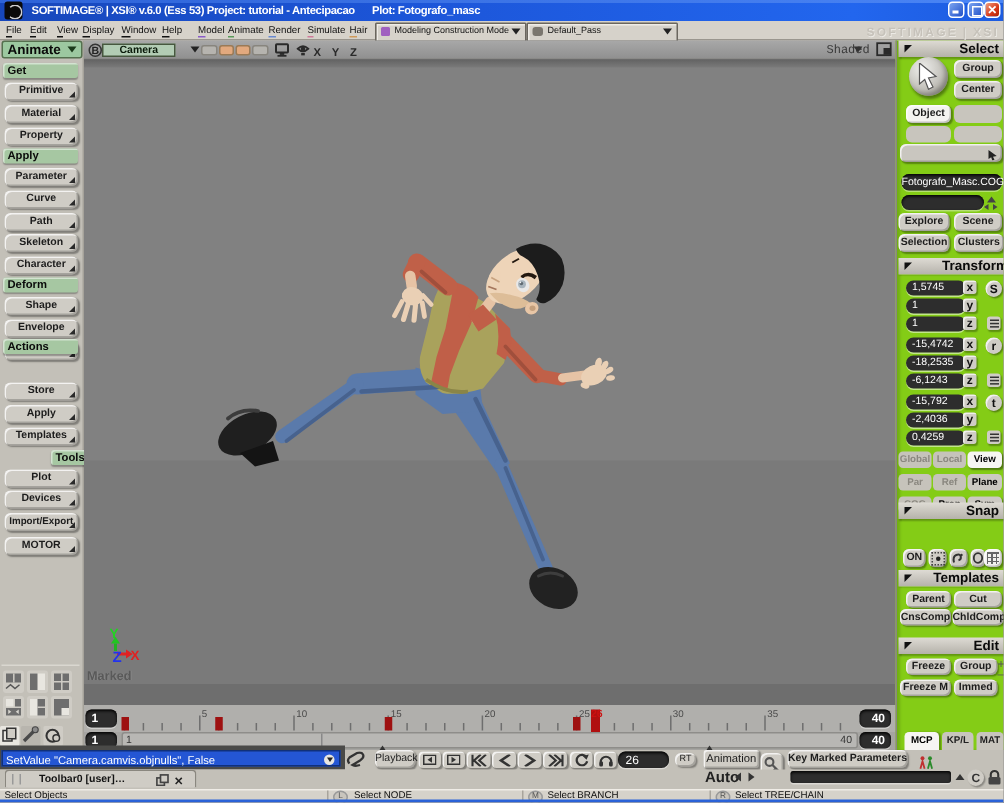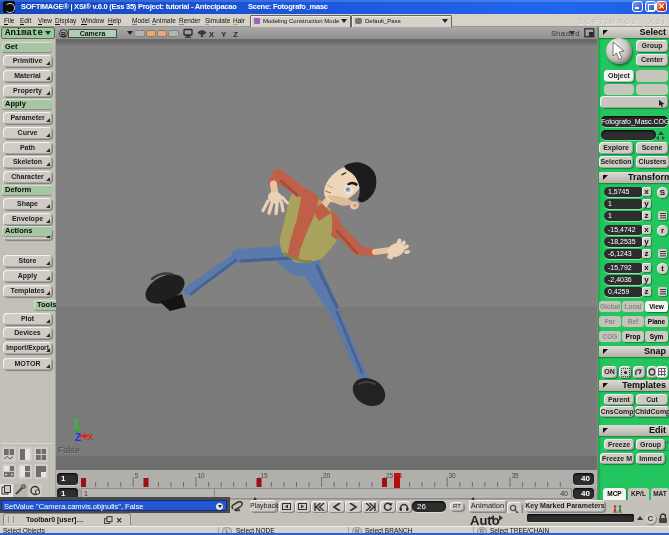--- a/index.html
+++ b/index.html
@@ -21,32 +21,32 @@
 
 #menubar{left:0;top:14px;width:669px;height:13px;background:#d6d2ca;border-bottom:1px solid #9a968e;box-sizing:border-box;}
 .mi{position:absolute;top:3px;font-size:6.5px;color:#111;}
 .mcombo{position:absolute;top:1px;height:11px;background:#d6d2ca;border:1px solid #6a665e;border-radius:1px;font-size:6px;color:#111;box-shadow:inset 1px 1px 0 #efece6;white-space:nowrap;overflow:hidden;}
 .mcombo .ar{position:absolute;right:3px;top:3px;width:0;height:0;border-left:3.5px solid transparent;border-right:3.5px solid transparent;border-top:4px solid #222;}
 
 #lpanel{left:0;top:27px;width:56px;height:473px;background:#c3c0b8;border-right:1px solid #a5a29a;box-sizing:border-box;}
 .lbtn{position:absolute;left:3px;width:49px;background:#cfccc5;border-radius:4px;font-size:7px;font-weight:bold;color:#1c1c1c;text-align:center;box-shadow:inset 1px 1px 0 rgba(255,255,255,.75),inset -1px -1px 0 rgba(0,0,0,.2),1px 1px 1px rgba(0,0,0,.35);}
 .lbtn:after{content:"";position:absolute;right:2px;bottom:2px;width:0;height:0;border-left:4px solid transparent;border-bottom:4px solid #2a2a2a;}
 .ghdr{position:absolute;left:2px;width:50px;height:10px;background:#a6c7a2;border-radius:2px;font-size:7.5px;font-weight:bold;color:#0a0a0a;padding-left:3px;box-sizing:border-box;box-shadow:inset 1px 1px 0 rgba(255,255,255,.5),0 1px 1px rgba(0,0,0,.3);line-height:10px;}
-#animhdr{position:absolute;left:1px;top:0px;width:54px;height:12px;background:#9cc8a0;border:1px solid #55704f;border-radius:2px;box-sizing:border-box;font-size:9px;font-weight:bold;color:#0a0a0a;padding-left:3px;line-height:10px;font-family:Liberation Mono, monospace;}
+#animhdr{position:absolute;left:1px;top:0px;width:54px;height:12px;background:#9cc8a0;border:1px solid #55704f;border-radius:2px;box-sizing:border-box;font-size:9px;font-weight:bold;color:#0a0a0a;padding-left:3px;line-height:10px;}
 #animhdr .ar{position:absolute;right:3px;top:3px;width:0;height:0;border-left:3.5px solid transparent;border-right:3.5px solid transparent;border-top:4px solid #1a3a1a;}
 
 #vptoolbar{left:56px;top:27px;width:541px;height:13px;background:linear-gradient(#a8a8a8,#909090);border-bottom:1px solid #6a6a6a;box-sizing:border-box;}
 #viewport{left:56px;top:40px;width:541px;height:416px;background:#818181;}
 #resultband{left:56px;top:456px;width:541px;height:14px;background:#6e6e6e;}
 
 #ruler{left:56px;top:470px;width:541px;height:18px;background:#b0afac;}
 #range{left:56px;top:488px;width:541px;height:12px;background:#a5a4a1;}
 .darkbox{position:absolute;background:#2d2d2d;border-radius:4px;color:#fff;font-size:8px;font-weight:bold;box-shadow:inset 0 1px 2px #000,0 1px 0 rgba(255,255,255,.4);}
 
-#rpanel{left:597px;top:27px;width:72px;height:473px;background:#22c55e;border-left:1px solid #8a877f;box-sizing:border-box;box-shadow:inset 2px 0 2px rgba(0,0,0,.15);}
+#rpanel{left:597px;top:27px;width:72px;height:473px;background:#84cc16;border-left:1px solid #8a877f;box-sizing:border-box;box-shadow:inset 2px 0 2px rgba(0,0,0,.15);}
 .phdr{position:absolute;left:1px;width:71px;height:11px;background:linear-gradient(#dedbd4,#b5b2aa);font-size:9px;font-weight:bold;color:#0a0a0a;text-align:right;padding-right:4px;box-sizing:border-box;line-height:11px;box-shadow:0 1px 1px rgba(0,0,0,.3);}
 .phdr:before{content:"";position:absolute;left:4px;top:3px;width:0;height:0;border-top:5px solid #111;border-right:5px solid transparent;}
 .rbtn{position:absolute;background:#cfccc5;border-radius:4px;font-size:7px;font-weight:bold;color:#1c1c1c;text-align:center;box-shadow:inset 1px 1px 0 rgba(255,255,255,.75),inset -1px -1px 0 rgba(0,0,0,.2),1px 1px 1px rgba(0,0,0,.35);}
 .rfield{position:absolute;left:6px;width:36px;height:10px;background:#2d2d2d;border-radius:5px;color:#fff;font-size:7px;line-height:10px;padding-left:4px;box-shadow:0 1px 0 rgba(255,255,255,.5);}
 .xyz{position:absolute;left:44px;width:9px;height:9px;background:#cfccc5;border-radius:2px;font-size:8px;font-weight:bold;color:#111;text-align:center;line-height:9px;box-shadow:inset 1px 1px 0 rgba(255,255,255,.7),1px 1px 1px rgba(0,0,0,.3);}
 .srt{position:absolute;left:59px;width:11px;height:11px;background:#cfccc5;border-radius:50%;font-size:8px;font-weight:bold;color:#111;text-align:center;line-height:11px;box-shadow:inset 1px 1px 0 rgba(255,255,255,.7),1px 1px 1px rgba(0,0,0,.35);}
 .stack{position:absolute;left:60px;width:9px;height:9px;background:#cfccc5;border-radius:2px;box-shadow:1px 1px 1px rgba(0,0,0,.3);}
 .stack:before{content:"";position:absolute;left:1.5px;top:2px;width:6px;height:1.2px;background:#333;box-shadow:0 2.2px 0 #333,0 4.4px 0 #333;}
 .seg{position:absolute;font-size:6.5px;font-weight:bold;text-align:center;border-radius:3px;}
 
@@ -54,22 +54,22 @@
 #tabrow{left:0;top:513px;width:669px;height:13px;background:#c3c0b8;}
 #statusrow{left:0;top:526px;width:669px;height:9px;background:#d6d2ca;border-top:1px solid #efece6;box-sizing:border-box;}
 #bluebottom{left:0;top:533px;width:669px;height:2px;background:#2a62d8;}
 .tpb{position:absolute;top:1px;width:15px;height:11px;background:#cfccc5;border-radius:3px;box-shadow:inset 1px 1px 0 rgba(255,255,255,.75),1px 1px 1px rgba(0,0,0,.35);text-align:center;font-size:7px;color:#222;line-height:11px;font-weight:bold;}
 </style></head>
 <body>
 <div id="app">
 
 <div id="title" class="abs">
   <div id="tlogo"></div>
-  <div id="titletxt">SOFTIMAGE® | XSI® v.6.0 (Ess 35) Project: tutorial - Antecipacao</div>
-  <div id="titletxt2">Scene: Fotografo_masc</div>
+  <div id="titletxt">SOFTIMAGE® | XSI® v.6.0 (Ess 53) Project: tutorial - Antecipacao</div>
+  <div id="titletxt2">Plot: Fotografo_masc</div>
   <div id="bmin" class="wbtn"></div>
   <div id="bmax" class="wbtn"></div>
   <div id="bclose" class="wbtn">✕</div>
 </div>
 
 <div id="menubar" class="abs">
   <div class="mi" style="left:4px;"><span style="border-bottom:1px solid #111;">F</span>ile</div>
   <div class="mi" style="left:20px;"><span style="border-bottom:1px solid #111;">E</span>dit</div>
   <div class="mi" style="left:38px;"><span style="border-bottom:1px solid #111;">V</span>iew</div>
   <div class="mi" style="left:55px;"><span style="border-bottom:1px solid #111;">D</span>isplay</div>
@@ -260,21 +260,21 @@
   <g font-family="Liberation Sans" font-weight="bold">
     <text x="73" y="425" font-size="9" fill="#21d421">Y</text>
     <line x1="77" y1="434" x2="77" y2="429" stroke="#21b421" stroke-width="2"></line>
     <path d="M74 429 L80 429 L77 424.5 Z" fill="#21c421"></path>
     <line x1="78" y1="436" x2="84" y2="436" stroke="#e02222" stroke-width="2"></line>
     <path d="M84 433 L84 439 L88.5 436 Z" fill="#e02222"></path>
     <text x="87" y="440" font-size="9" fill="#e02222">X</text>
     <text x="75" y="441" font-size="10" fill="#2233ee">Z</text>
   </g>
 </svg>
-<div style="position:absolute;left:2px;top:405px;font-size:8.5px;color:#595959;font-weight:bold;text-shadow:0.5px 0.5px 0 #8d8d8d;">False</div>
+<div style="position:absolute;left:2px;top:405px;font-size:8.5px;color:#595959;font-weight:bold;text-shadow:0.5px 0.5px 0 #8d8d8d;">Marked</div>
 </div>
 <div id="resultband" class="abs"></div>
 
 <div id="ruler" class="abs">
   <div class="darkbox" style="left:1px;top:3px;width:21px;height:12px;line-height:12px;padding-left:4px;box-sizing:border-box;">1</div>
   <svg width="541" height="18" viewBox="0 0 541 18" style="position:absolute;left:0;top:0;">
     <g stroke="#6e6e6e" stroke-width="1">
       <line x1="27" y1="12" x2="27" y2="17"></line>
           <line x1="39.6" y1="12" x2="39.6" y2="17"></line>
           <line x1="52.1" y1="12" x2="52.1" y2="17"></line>
@@ -397,21 +397,21 @@
       <div class="stack" style="top:260px;"></div>
   <div class="seg" style="left:1px;top:274px;width:22px;height:11px;line-height:11px;color:#8a877f;background:#c6c3bb;">Global</div>
   <div class="seg" style="left:24px;top:274px;width:22px;height:11px;line-height:11px;color:#8a877f;background:#c6c3bb;">Local</div>
   <div class="seg" style="left:47px;top:274px;width:23px;height:11px;line-height:11px;color:#000;background:#f6f5f2;box-shadow:1px 1px 1px rgba(0,0,0,.4);">View</div>
   <div class="seg" style="left:1px;top:289px;width:22px;height:11px;line-height:11px;color:#8a877f;background:#c6c3bb;">Par</div>
   <div class="seg" style="left:24px;top:289px;width:22px;height:11px;line-height:11px;color:#8a877f;background:#c6c3bb;">Ref</div>
   <div class="seg" style="left:47px;top:289px;width:23px;height:11px;line-height:11px;color:#000;background:#ccc9c2;">Plane</div>
   <div class="seg" style="left:1px;top:304px;width:22px;height:11px;line-height:11px;color:#8a877f;background:#c6c3bb;">COG</div>
   <div class="seg" style="left:24px;top:304px;width:22px;height:11px;line-height:11px;color:#000;background:#ccc9c2;box-shadow:1px 1px 1px rgba(0,0,0,.3);">Prop</div>
   <div class="seg" style="left:47px;top:304px;width:23px;height:11px;line-height:11px;color:#000;background:#ccc9c2;box-shadow:1px 1px 1px rgba(0,0,0,.3);">Sym</div>
-  <div class="phdr" style="top:319px;">Snap</div>
+  <div class="phdr" style="top:308px;">Snap</div>
   <div class="rbtn" style="left:4px;top:339px;width:15px;height:12px;line-height:12px;font-size:7px;">ON</div>
   <div class="rbtn" style="left:21px;top:339px;width:12px;height:12px;">
         <span style="position:absolute;left:2px;top:2px;width:7px;height:7px;border:1px dotted #444;"></span>
         <span style="position:absolute;left:4.5px;top:4.5px;width:3px;height:3px;background:#222;border-radius:50%;"></span>
       </div>
   <div class="rbtn" style="left:35px;top:339px;width:12px;height:12px;"><svg width="10" height="10" viewBox="0 0 10 10" style="margin-top:1px;">
           <path d="M2 8 Q1 4 3.5 3 Q6 2 6.5 4 Q7 6 5 6.5" fill="none" stroke="#333" stroke-width="1.3"></path>
           <circle cx="7" cy="3" r="0.8" fill="#333"></circle>
         </svg></div>
   <div class="rbtn" style="left:49px;top:339px;width:10px;height:12px;"><svg width="8" height="10" viewBox="0 0 8 10" style="margin-top:1px;">
@@ -501,21 +501,21 @@
 <div id="tabrow" class="abs">
   <div style="position:absolute;left:3px;top:0px;width:128px;height:12px;background:#cfccc5;border:1px solid #8a877f;border-bottom:none;border-radius:3px 3px 0 0;box-sizing:border-box;">
     <span style="position:absolute;left:4px;top:2px;width:4px;height:7px;border-left:1px solid #999;border-right:1px solid #999;"></span>
     <span style="position:absolute;left:22px;top:1.5px;font-size:7px;font-weight:bold;color:#111;">Toolbar0 [user]…</span>
     <svg style="position:absolute;left:100px;top:2px;" width="9" height="8" viewBox="0 0 9 8">
           <rect x="0.6" y="2.6" width="5" height="5" fill="none" stroke="#444" stroke-width="1.1"></rect>
           <rect x="3" y="0.6" width="5" height="5" fill="#cfccc5" stroke="#444" stroke-width="1.1"></rect>
         </svg>
     <span style="position:absolute;left:112px;top:1.5px;font-size:7.5px;font-weight:bold;color:#222;">✕</span>
   </div>
-  <div style="position:absolute;left:470px;top:0px;font-size:13px;font-weight:bold;color:#222;">Auto</div>
+  <div style="position:absolute;left:470px;top:0px;font-size:10px;font-weight:bold;color:#222;">Auto</div>
   <div style="position:absolute;left:490px;top:2px;width:0;height:0;border-top:3px solid transparent;border-bottom:3px solid transparent;border-right:4px solid #333;"></div>
   <div style="position:absolute;left:499px;top:2px;width:0;height:0;border-top:3px solid transparent;border-bottom:3px solid transparent;border-left:4px solid #333;"></div>
   <div class="darkbox" style="left:527px;top:1px;width:107px;height:8px;border-radius:2px;"></div>
   <div style="position:absolute;left:637px;top:3px;width:0;height:0;border-left:3px solid transparent;border-right:3px solid transparent;border-bottom:4px solid #333;"></div>
   <div style="position:absolute;left:645px;top:0px;width:11px;height:11px;border-radius:50%;background:#cfccc5;box-shadow:1px 1px 1px rgba(0,0,0,.3);font-size:8px;font-weight:bold;color:#333;text-align:center;line-height:11px;">C</div>
   <svg style="position:absolute;left:658px;top:0px;" width="10" height="11" viewBox="0 0 10 11">
         <path d="M2.5 5 L2.5 3.5 A2.5 2.5 0 0 1 7.5 3.5 L7.5 5" fill="none" stroke="#333" stroke-width="1.4"></path>
         <rect x="1" y="5" width="8" height="5" rx="1" fill="#444"></rect>
       </svg>
 </div>

